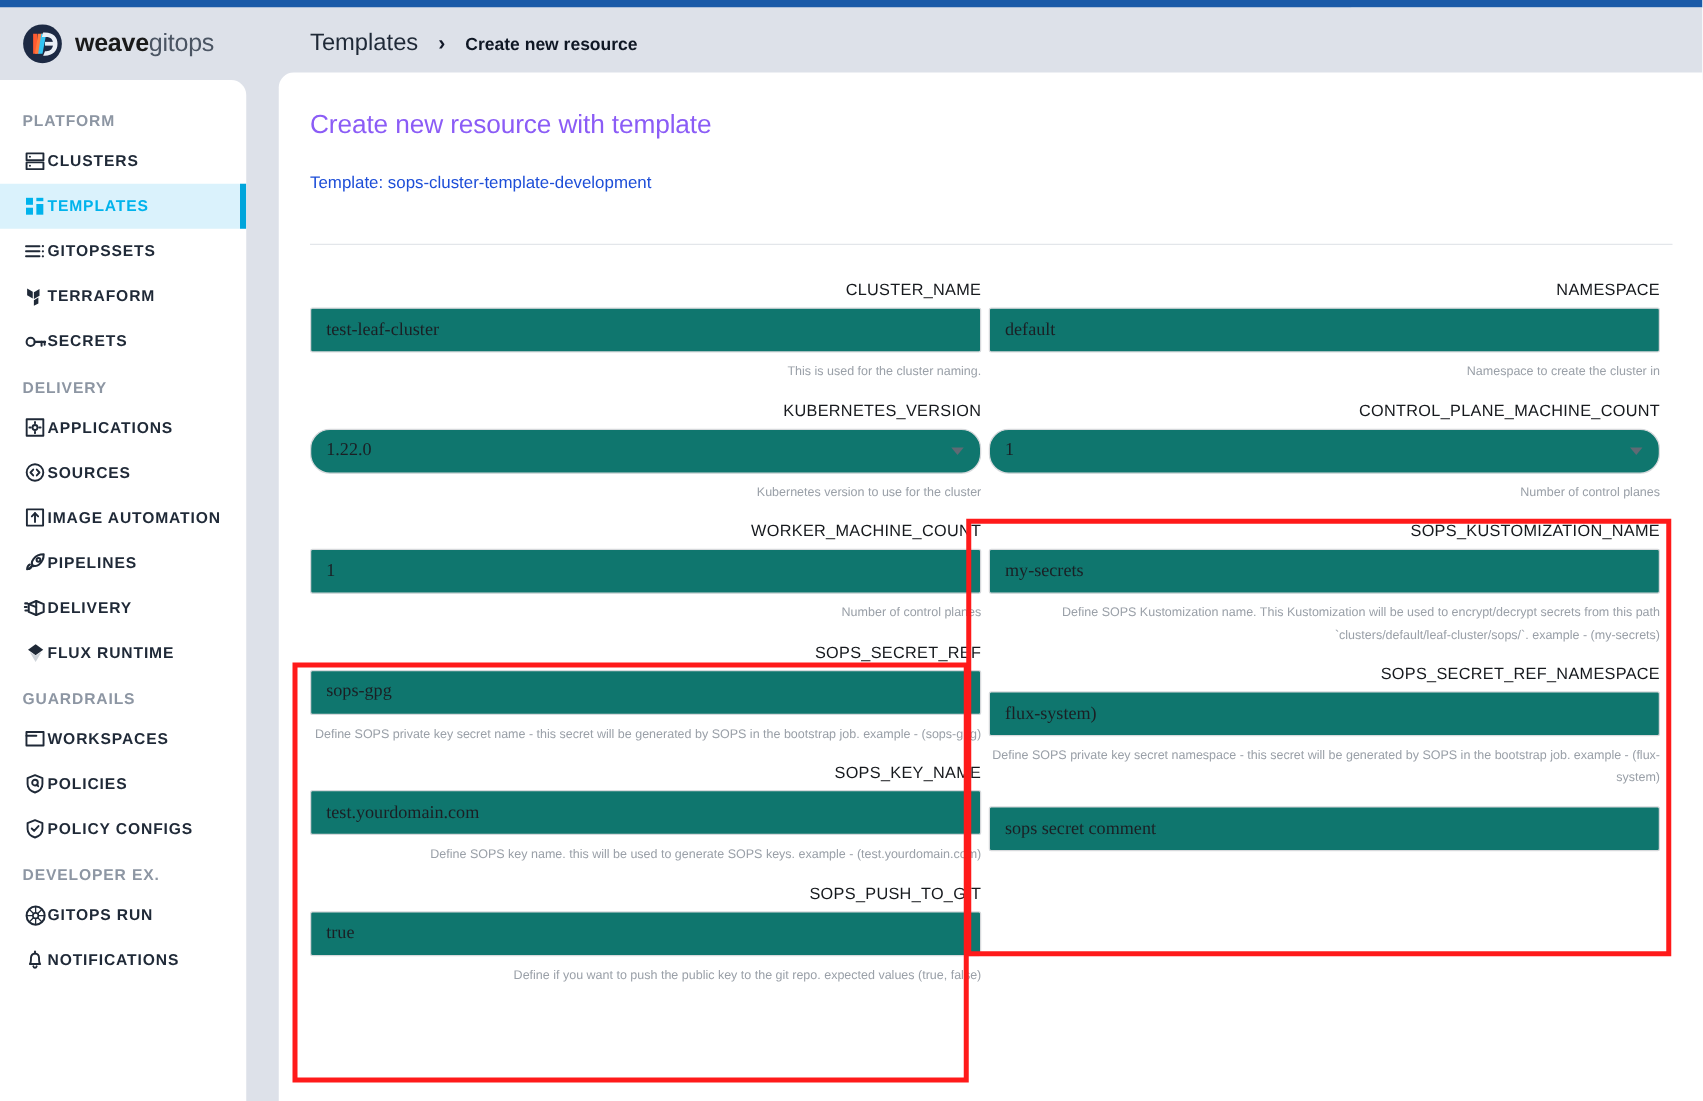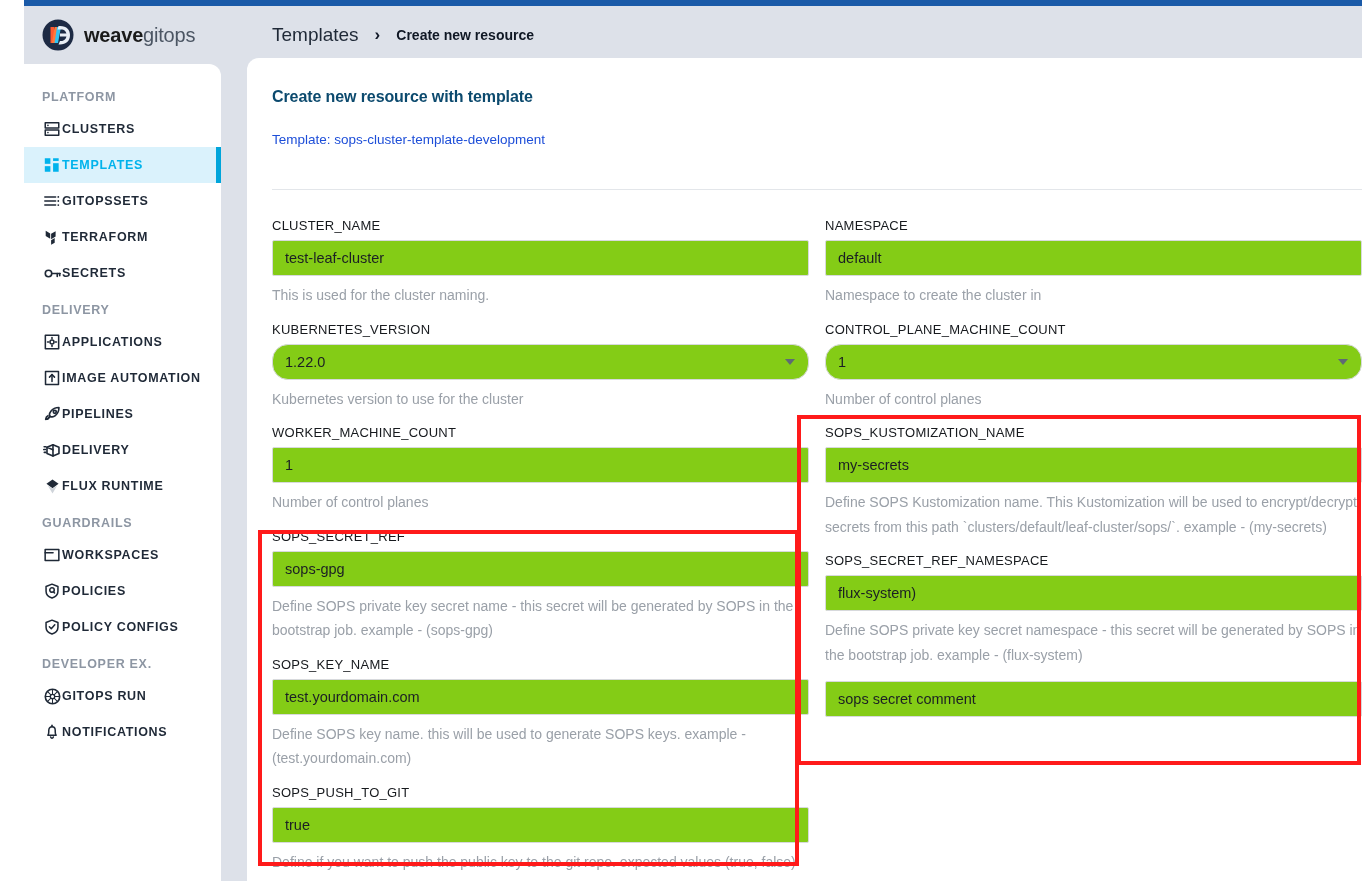--- a/index.html
+++ b/index.html
@@ -5,21 +5,21 @@
 <style>
   * { box-sizing: border-box; }
   html, body {
     margin: 0; padding: 0;
     width: 1362px; height: 881px;
     overflow: hidden;
     background: #ffffff;
     font-family: "Liberation Sans", sans-serif;
     -webkit-font-smoothing: antialiased;
   }
-  .app { position: relative; width: 1081px; height: 881px; background:#dde1e9;margin-left:24px; }
+  .app { position: relative; width: 1081px; height: 881px; background:#dde1e9; }
 
   
   .top-accent {
     position:absolute; left:0; top:0; width:1362px; height:6px;
     background:#1a5aa8;
   }
 
   
   .header {
     position:absolute; left:0; top:6px; width:1362px; height:58px;
@@ -69,53 +69,54 @@
 
   
   .main {
     position:absolute; left:223px; top:58px; width:1139px; height:823px;
     background:#ffffff;
     border-top-left-radius:12px;
     overflow:hidden;
   }
   .main-inner { padding:30px 24px 0 25px; }
   .page-title {
-    font-size:16px; font-weight:bold; color:#0c4a6e; margin:0 0 0 0; letter-spacing:-0.1px;
+    font-size:21px; font-weight:normal; color:#8b5cf6; margin:0 0 0 0; letter-spacing:-0.1px;
   }
   .tpl-line {
     font-size:13.5px; color:#1d4ed8; margin-top:26px;
   }
   .divider { height:1px; background:#e3e6ea; margin-top:42px; }
 
   
   .form-grid {
-    display:grid; grid-template-columns: 537px 537px; column-gap:16px;
-    padding-top:14px; position:relative;
+    display:grid; grid-template-columns: 537px 537px; column-gap:6px;
+    padding-top:14px; position:relative;text-align:right;
   }
   .col { display:flex; flex-direction:column; }
 
   .field { padding-top:14px; }
   .field-label {
     font-size:13px; color:#16191d; letter-spacing:0.25px; margin-bottom:7px;
     font-family:"Liberation Sans", sans-serif;
   }
   .field-input {
     height:36px; border:1px solid #d7d9dc; border-radius:2px;
     display:flex; align-items:center; padding:0 12px;
-    background:#84cc16; font-size:14.5px; color:#1b1f24;
+    background:#0f766e; font-size:14.5px; color:#1b1f24;
     position:relative;
+    font-family:Liberation Serif, serif;
   }
   .field-input.select { padding-right:34px;border-radius:16px; }
   .caret {
     position:absolute; right:13px; top:50%; transform:translateY(-50%);
     width:0; height:0; border-left:5.5px solid transparent; border-right:5.5px solid transparent;
     border-top:6px solid #5f6a74;
   }
   .field-help {
-    font-size:14px; color:#9aa0a8; margin-top:7px; line-height:1.75;
+    font-size:10px; color:#9aa0a8; margin-top:7px; line-height:1.75;
   }
 
   
   .redbox {
     position:absolute; border:4px solid #ff1a1a; pointer-events:none; z-index:5;
   }
   #redbox-left  { left:234px;  top:530px; width:541px;  height:336px; }
   #redbox-right { left:773px;  top:415px; width:564px;  height:350px; }
 </style>
 </head>
@@ -219,20 +220,30 @@
             <line x1="10" y1="13.7" x2="10" y2="15" stroke="#1f2937" stroke-width="1.7" fill="none" stroke-linecap="round" stroke-linejoin="round"></line>
             <line x1="5" y1="10" x2="6.3" y2="10" stroke="#1f2937" stroke-width="1.7" fill="none" stroke-linecap="round" stroke-linejoin="round"></line>
             <line x1="13.7" y1="10" x2="15" y2="10" stroke="#1f2937" stroke-width="1.7" fill="none" stroke-linecap="round" stroke-linejoin="round"></line>
           </svg>
         </span>
         <span class="nav-label">APPLICATIONS</span>
       </div>
       <div class="nav-item">
         <span class="nav-ico">
           <svg width="18" height="18" viewBox="0 0 20 20">
+            <circle cx="10" cy="10" r="7.4" stroke="#1f2937" stroke-width="1.7" fill="none" stroke-linecap="round" stroke-linejoin="round"></circle>
+            <path d="M8.4 7.4 L6 10 L8.4 12.6" stroke="#1f2937" stroke-width="1.7" fill="none" stroke-linecap="round" stroke-linejoin="round"></path>
+            <path d="M11.6 7.4 L14 10 L11.6 12.6" stroke="#1f2937" stroke-width="1.7" fill="none" stroke-linecap="round" stroke-linejoin="round"></path>
+          </svg>
+        </span>
+        <span class="nav-label">SOURCES</span>
+      </div>
+      <div class="nav-item">
+        <span class="nav-ico">
+          <svg width="18" height="18" viewBox="0 0 20 20">
             <rect x="2.8" y="2.8" width="14.4" height="14.4" stroke="#1f2937" stroke-width="1.7" fill="none" stroke-linecap="round" stroke-linejoin="round"></rect>
             <line x1="10" y1="14" x2="10" y2="6.2" stroke="#1f2937" stroke-width="1.7" fill="none" stroke-linecap="round" stroke-linejoin="round"></line>
             <path d="M7.2 9 L10 6.1 L12.8 9" stroke="#1f2937" stroke-width="1.7" fill="none" stroke-linecap="round" stroke-linejoin="round"></path>
           </svg>
         </span>
         <span class="nav-label">IMAGE AUTOMATION</span>
       </div>
       <div class="nav-item">
         <span class="nav-ico">
           <svg width="19" height="19" viewBox="0 0 20 20">

